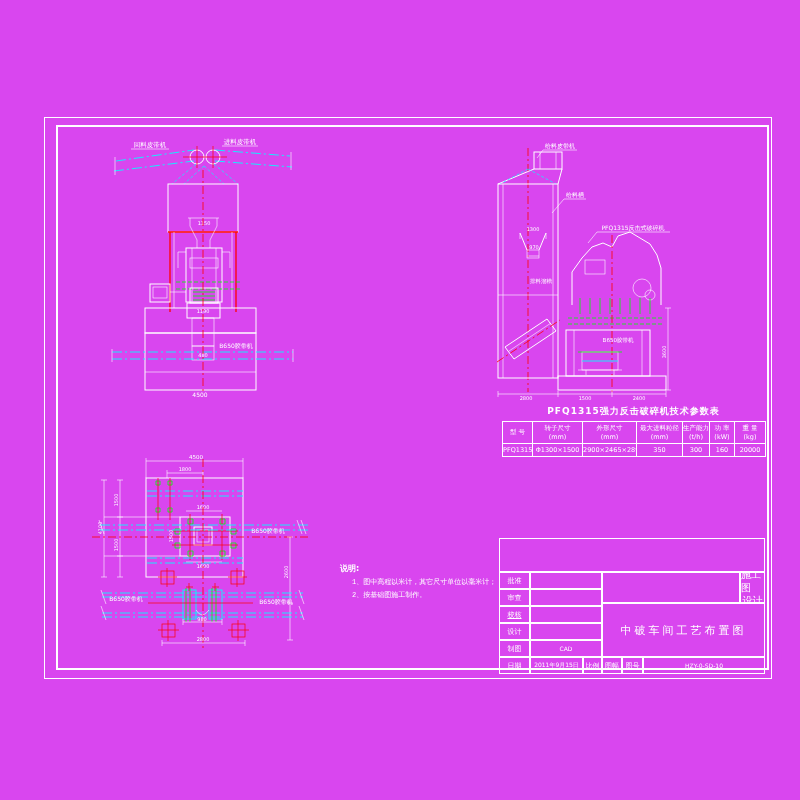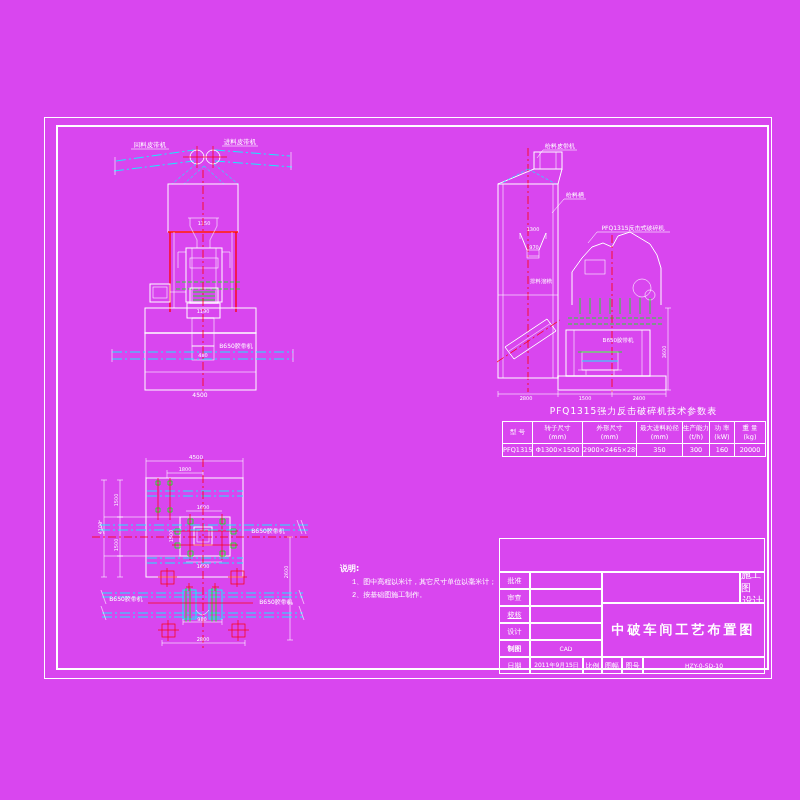--- a/index.html
+++ b/index.html
@@ -14,35 +14,35 @@
   .cl{stroke:#00ffff;fill:none;stroke-width:0.9;}
   .cs{stroke:#00ffff;fill:none;stroke-width:0.7;stroke-dasharray:3 2;}
   .r{stroke:#ff0000;fill:none;stroke-width:0.8;stroke-dasharray:8 3 2 3;}
   .rs{stroke:#ff0000;fill:none;stroke-width:1.3;}
   .rt{stroke:#ff0000;fill:none;stroke-width:0.7;}
   .g{stroke:#00ff00;fill:none;stroke-width:0.8;}
   .gd{stroke:#00ff00;fill:none;stroke-width:0.8;stroke-dasharray:4 2;}
   text.t{fill:#fff;font-family:"DejaVu Sans",sans-serif;}
   
   .param-wrap{position:absolute;left:502px;top:405px;width:263px;}
-  .tbl-title{color:#fff;font-size:9px;font-weight:normal;text-align:center;letter-spacing:1px;margin-bottom:3px;}
+  .tbl-title{color:#fff;font-size:9px;font-weight:bold;text-align:center;letter-spacing:1px;margin-bottom:3px;}
   table.params{border-collapse:collapse;width:100%;table-layout:fixed;}
   table.params th,table.params td{border:1px solid #fff;color:#fff;font-size:6.5px;font-weight:normal;
       text-align:center;padding:0;overflow:hidden;line-height:1.25;}
   table.params th{height:21px;}
   table.params td{height:12px;}
   
   .notes{position:absolute;left:340px;top:563px;color:#fff;}
   .notes-title{font-size:8px;font-weight:bold;margin-bottom:2px;}
   .note-line{font-size:7px;margin-left:12px;line-height:1.9;white-space:nowrap;font-family:Liberation Mono, monospace;}
   
   .tblock{position:absolute;left:499px;top:530px;width:266px;height:136px;color:#fff;}
   .cell{position:absolute;border:1px solid #fff;box-sizing:border-box;display:flex;
         align-items:center;justify-content:center;font-size:7px;color:#fff;overflow:hidden;margin-top:8px;}
-  .cell.big-title{font-size:13px;font-weight:bold;letter-spacing:3px;}
+  .cell.big-title{font-size:11px;font-weight:normal;letter-spacing:3px;}
   .cell.stage{flex-direction:column;font-size:10px;line-height:1.3;}
   .cell.val{font-size:6px;}
 </style>
 </head>
 <body>
 
 <div class="canvas">
 
   <div class="frame-outer"></div>
   <div class="frame-inner"></div>
@@ -254,21 +254,21 @@
     <div class="cell" style="left:0;top:0;width:266px;height:34px;"></div>
 
     <div class="cell" style="left:0;top:34px;width:31px;height:17px;">批准</div>
     <div class="cell val" style="left:31px;top:34px;width:72px;height:17px;"></div>
     <div class="cell" style="left:0;top:51px;width:31px;height:17px;">审查</div>
     <div class="cell val" style="left:31px;top:51px;width:72px;height:17px;"></div>
     <div class="cell" style="left:0;top:68px;width:31px;height:17px;text-decoration:underline;">校核</div>
     <div class="cell val" style="left:31px;top:68px;width:72px;height:17px;"></div>
     <div class="cell" style="left:0;top:85px;width:31px;height:17px;">设计</div>
     <div class="cell val" style="left:31px;top:85px;width:72px;height:17px;"></div>
-    <div class="cell" style="left:0;top:102px;width:31px;height:17px;font-weight:bold;">制图</div>
+    <div class="cell" style="left:0;top:102px;width:31px;height:17px;">制图</div>
     <div class="cell val" style="left:31px;top:102px;width:72px;height:17px;">CAD</div>
 
     <div class="cell" style="left:0;top:119px;width:31px;height:17px;">日期</div>
     <div class="cell val" style="left:31px;top:119px;width:53px;height:17px;">2011年9月15日</div>
     <div class="cell" style="left:84px;top:119px;width:19px;height:17px;">比例</div>
     <div class="cell" style="left:103px;top:119px;width:20px;height:17px;">图幅</div>
     <div class="cell" style="left:123px;top:119px;width:21px;height:17px;">图号</div>
     <div class="cell val" style="left:144px;top:119px;width:122px;height:17px;">HZY-0-SD-10</div>
 
     <div class="cell" style="left:103px;top:34px;width:138px;height:31px;"></div>

